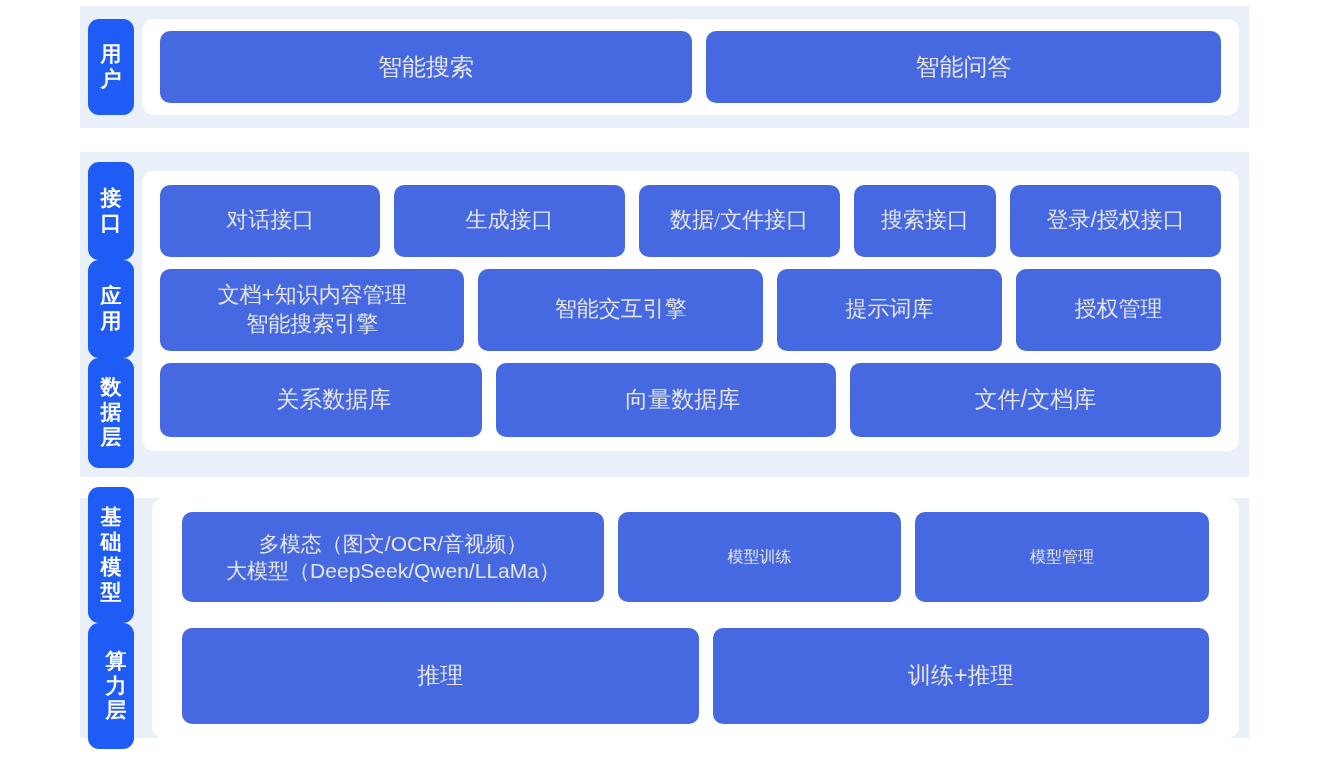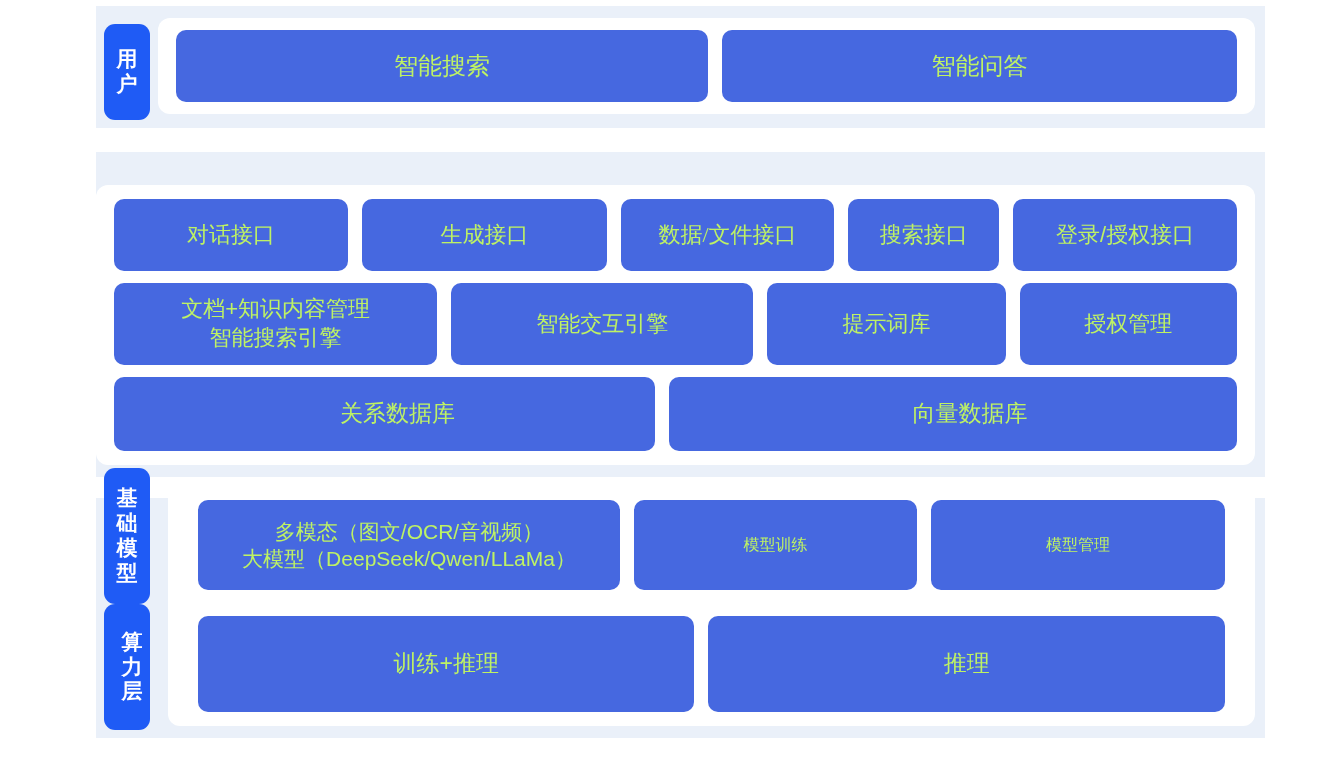--- a/index.html
+++ b/index.html
@@ -16,25 +16,25 @@
   .canvas {
     position: relative;
     width: 1338px;
     height: 784px;
     background: #ffffff;
   }
 
   
   .band {
     position: absolute;
-    left: 96px;
+    left: 80px;
     width: 1169px;
     background: #eaf0f9;
     display: flex;
-    align-items: flex-end;
+    align-items: center;
   }
 
   .band-user  { top: 6px;   height: 122px; }
   .band-mid   { top: 152px; height: 325px; }
   .band-base  { top: 498px; height: 240px; }
 
   
   .label-col {
     position: relative;
     width: 62px;
@@ -92,21 +92,21 @@
   }
   .band-user .panel  { margin: 14px 10px 14px 0; padding: 12px 18px; }
   .band-mid .panel   { margin: 4px 10px 12px 0; padding: 14px 18px; gap: 12px; }
   .band-base .panel  { margin: 12px 10px 12px 10px; padding: 14px 30px; gap: 26px; }
 
   
   .row { display: flex; gap: 14px; align-items: stretch; }
 
   .card {
     background: #4668e0;
-    color: #bef264;
+    color: #e5e5e5;
     border-radius: 10px;
     display: flex;
     align-items: center;
     justify-content: center;
     text-align: center;
     font-size: 23px;
     line-height: 1.3;
     white-space: pre-line;
     padding: 6px 8px;
   }
@@ -160,20 +160,31 @@
     </div>
     <div class="panel">
       <div class="row row-user">
         <div class="card f-31">智能搜索</div>
         <div class="card f-30">智能问答</div>
       </div>
     </div>
   </div>
 
   <div class="band band-mid">
+    <div class="label-col three">
+      <div class="vlabel vl-jiekou">
+        <span>接口</span>
+      </div>
+      <div class="vlabel vl-yingy">
+        <span>应用</span>
+      </div>
+      <div class="vlabel vl-shuju">
+        <span>数据层</span>
+      </div>
+    </div>
     <div class="panel">
 
       <div class="row row-iface">
         <div class="card f-21">对话接口</div>
         <div class="card f-22">生成接口</div>
         <div class="card f-19">数据/文件接口</div>
         <div class="card f-13">搜索接口</div>
         <div class="card f-20">登录/授权接口</div>
       </div>
 
@@ -181,20 +192,21 @@
         <div class="card f-29">文档+知识内容管理
 智能搜索引擎</div>
         <div class="card f-27">智能交互引擎</div>
         <div class="card f-21b">提示词库</div>
         <div class="card f-19b">授权管理</div>
       </div>
 
       <div class="row row-data">
         <div class="card f-26">关系数据库</div>
         <div class="card f-27b">向量数据库</div>
+        <div class="card f-33">文件/文档库</div>
       </div>
 
     </div>
   </div>
 
   <div class="band band-base">
     <div class="label-col two">
       <div class="vlabel vl-jichu">
         <span>基础模型</span>
       </div>
@@ -205,20 +217,20 @@
     <div class="panel">
 
       <div class="row row-model">
         <div class="card f-38 model-big">多模态（图文/OCR/音视频）
 大模型（DeepSeek/Qwen/LLaMa）</div>
         <div class="card f-25">模型训练</div>
         <div class="card f-26b">模型管理</div>
       </div>
 
       <div class="row row-compute">
+        <div class="card f-50">推理</div>
         <div class="card f-48">训练+推理</div>
-        <div class="card f-50">推理</div>
       </div>
 
     </div>
   </div>
 
 </div>
 
 </body></html>

